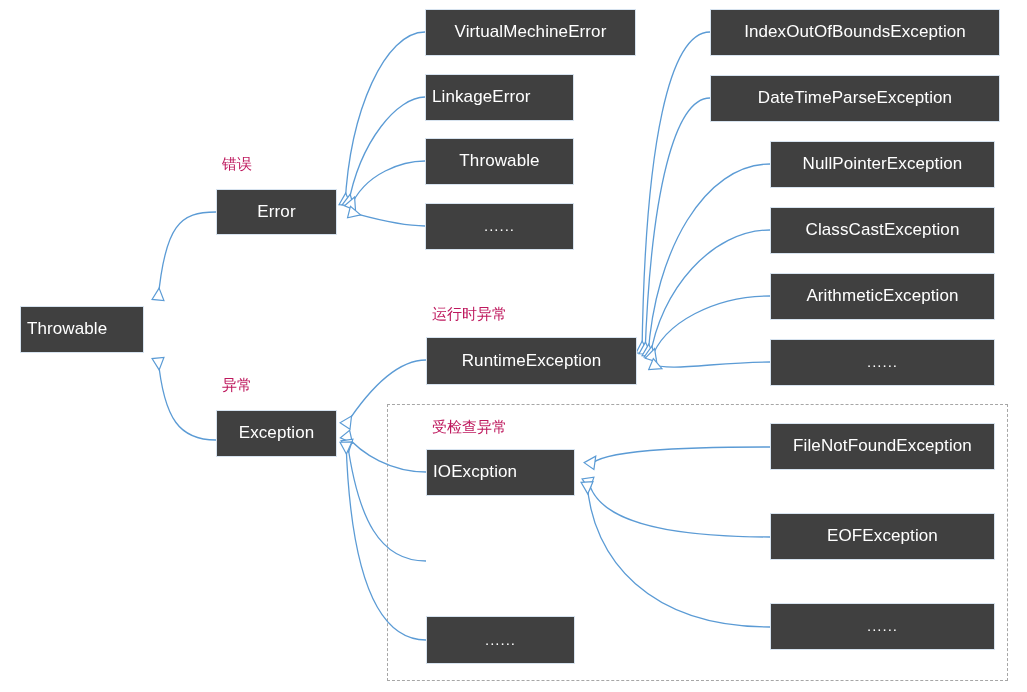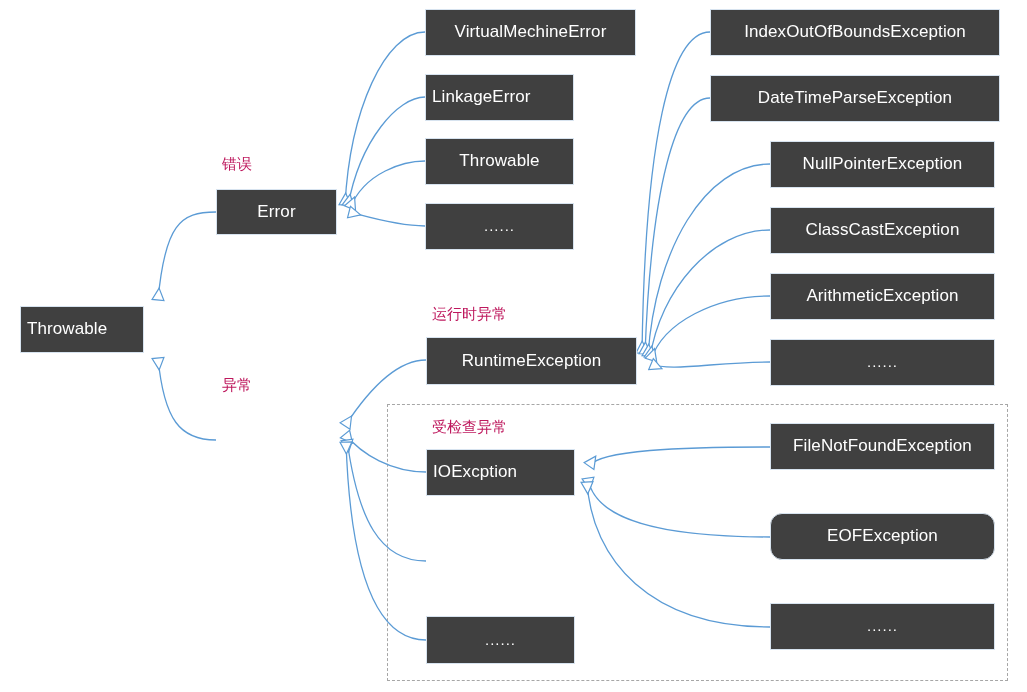--- a/index.html
+++ b/index.html
@@ -117,20 +117,23 @@
   <div class="caption" style="left:432px; top:305px;">运行时异常</div>
   <div class="caption" style="left:432px; top:418px;">受检查异常</div>
 
   <div class="node left" style="left:20px; top:306px; width:124px; height:47px;">
     <span class="label">Throwable</span>
   </div>
 
   <div class="node center" style="left:216px; top:189px; width:121px; height:46px;">
     <span class="label">Error</span>
   </div>
+  <div class="node center" style="left:216px; top:410px; width:121px; height:47px;">
+    <span class="label">Exception</span>
+  </div>
 
   <div class="node center" style="left:425px; top:9px; width:211px; height:47px;">
     <span class="label">VirtualMechineError</span>
   </div>
   <div class="node left" style="left:425px; top:74px; width:149px; height:47px;">
     <span class="label">LinkageError</span>
   </div>
   <div class="node center" style="left:425px; top:138px; width:149px; height:47px;">
     <span class="label">Throwable</span>
   </div>
@@ -163,20 +166,20 @@
   <div class="node center" style="left:770px; top:273px; width:225px; height:47px;">
     <span class="label">ArithmeticException</span>
   </div>
   <div class="node center" style="left:770px; top:339px; width:225px; height:47px;">
     <span class="label ellipsis">......</span>
   </div>
 
   <div class="node center" style="left:770px; top:423px; width:225px; height:47px;">
     <span class="label">FileNotFoundException</span>
   </div>
-  <div class="node center" style="left:770px; top:513px; width:225px; height:47px;border-radius:12px;">
+  <div class="node center" style="left:770px; top:513px; width:225px; height:47px;">
     <span class="label">EOFException</span>
   </div>
   <div class="node center" style="left:770px; top:603px; width:225px; height:47px;">
     <span class="label ellipsis">......</span>
   </div>
 
 </div>
 
 </body></html>

